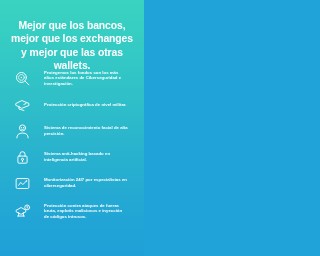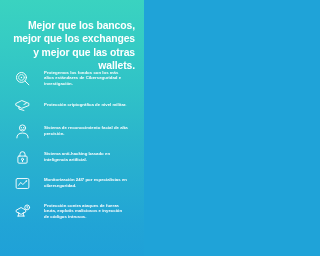--- a/index.html
+++ b/index.html
@@ -28,21 +28,21 @@
         #1fa1d8 100%);
     overflow: hidden;
   }
   .headline {
     margin: 0;
     padding: 19px 9px 0 9px;
     color: #ffffff;
     font-size: 10.4px;
     line-height: 13.4px;
     font-weight: bold;
-    text-align: right;
+    text-align: center;
     letter-spacing: -0.1px;
   }
   .features {
     margin: 0;
     padding: 0;
     list-style: none;
     position: absolute;
     top: 64px;
     left: 0;
     right: 0;

